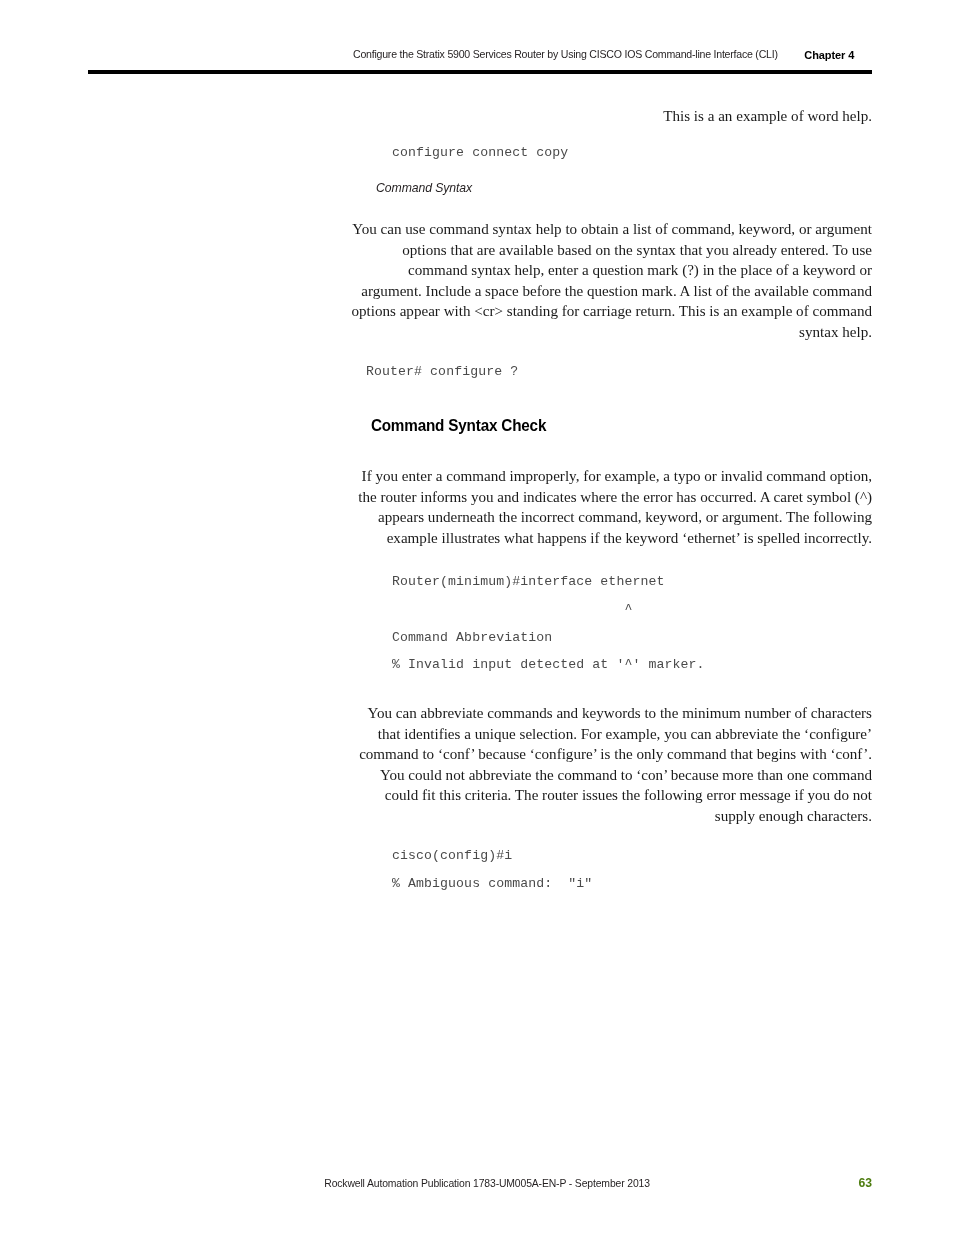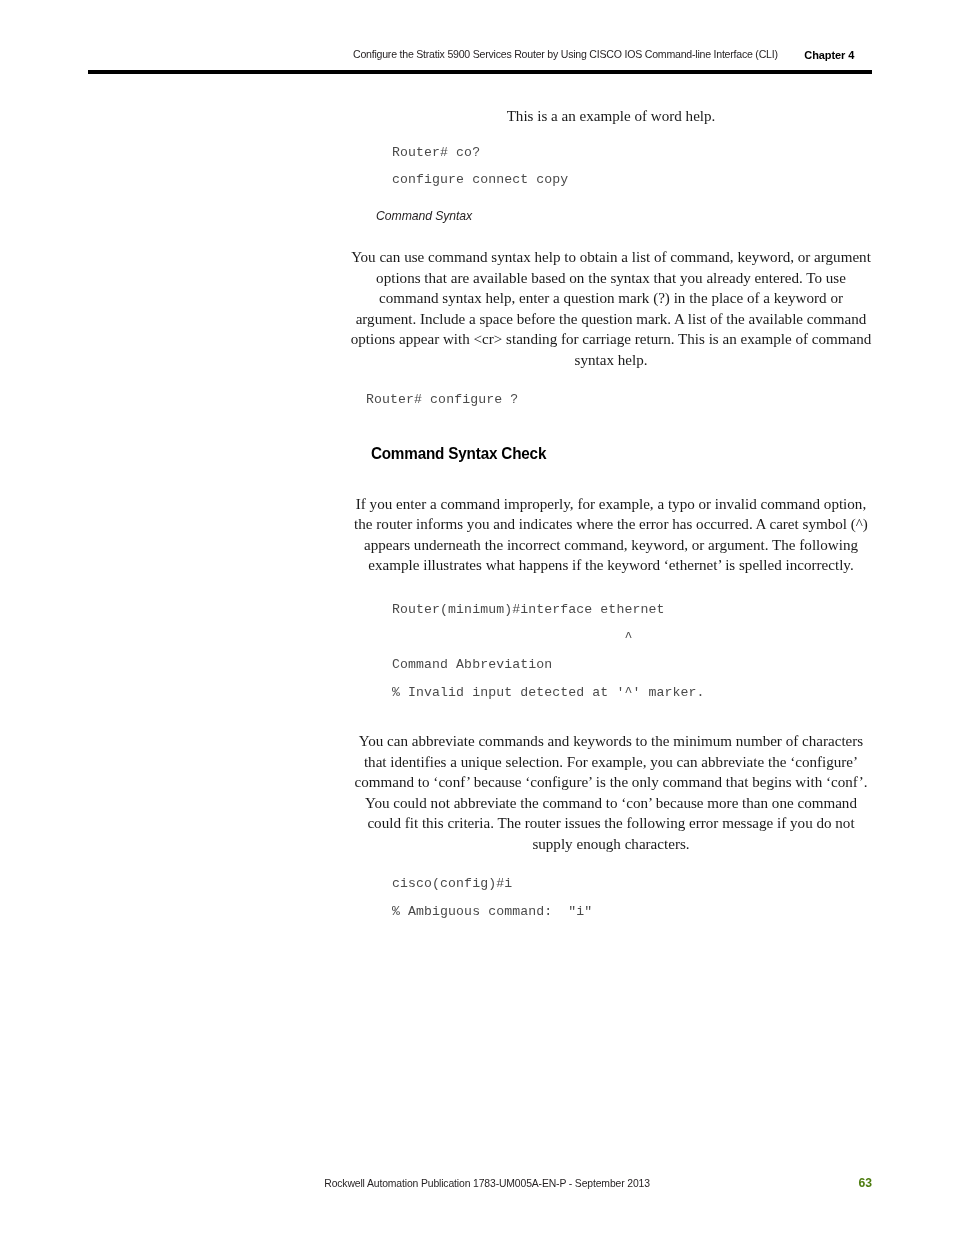--- a/index.html
+++ b/index.html
@@ -66,21 +66,21 @@
     left: 350px;
     top: 106px;
     width: 522px;
   }
 
   p.body {
     margin: 0;
     font-size: 15.1px;
     line-height: 20.5px;
     color: #1a1a1a;
-    text-align: center;
+    text-align: right;
   }
 
   .sub-head {
     font-family: "Liberation Sans Narrow", "Liberation Sans", sans-serif;
     font-style: italic;
     font-size: 13.6px;
     color: #231f20;
     letter-spacing: -0.1px;
     transform: scaleX(0.9);
     transform-origin: left baseline;
@@ -160,21 +160,20 @@
     <span class="header-chapter">Chapter 4</span>
   </div>
   <div class="header-rule"></div>
 
   <div class="content">
 
     <p class="body">This is a an example of word help.</p>
 
     <div class="sp-c"></div>
 
-    <pre class="code indented">Router# co?</pre>
 
     <pre class="code indented">configure connect copy</pre>
 
     <div class="sp-g"></div>
 
     <div class="sub-head">Command Syntax</div>
 
     <div class="sp-d"></div>
 
     <p class="body">You can use command syntax help to obtain a list of command, keyword, or argument options that are available based on the syntax that you already entered. To use command syntax help, enter a question mark (?) in the place of a keyword or argument. Include a space before the question mark. A list of the available command options appear with &lt;cr&gt; standing for carriage return. This is an example of command syntax help.</p>

